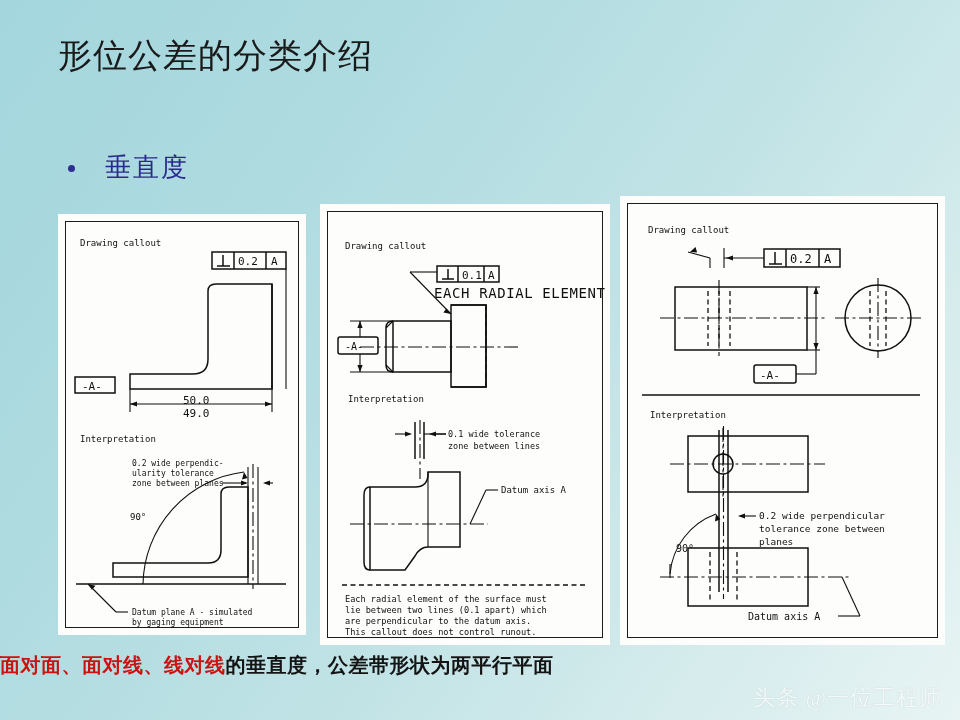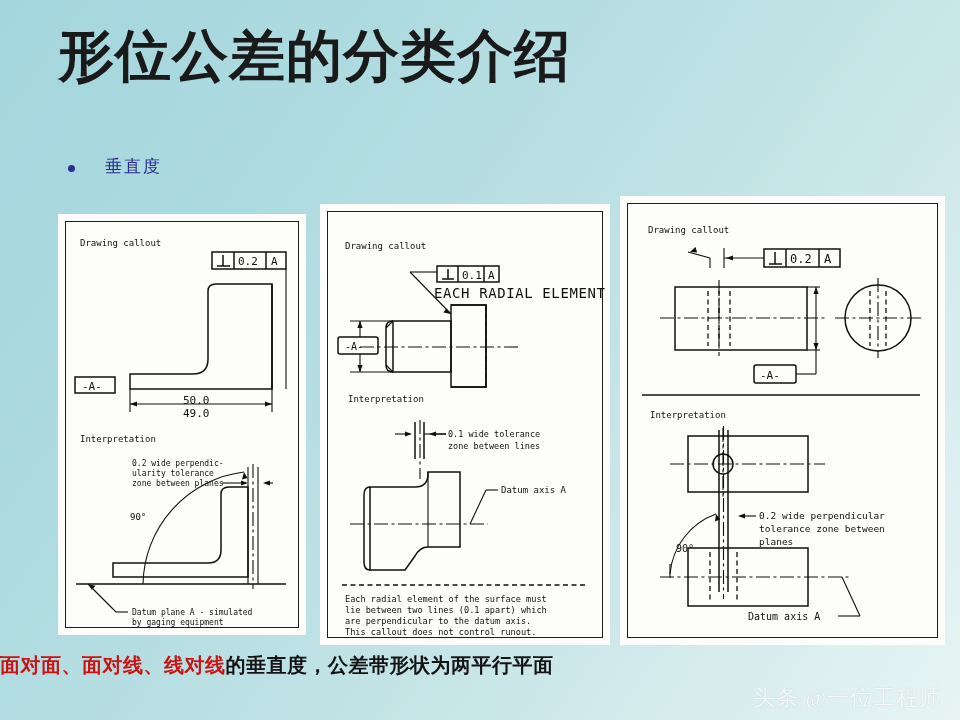--- a/index.html
+++ b/index.html
@@ -19,46 +19,45 @@
     background: linear-gradient(125deg, #a3d6dd 0%, #aedbe0 28%, #bfe2e5 55%, #d4ebec 78%, #e8f4f4 100%);
     overflow: hidden;
   }
 
   
   #title {
     position: absolute;
     left: 58px;
     top: 28px;
     font-family: "Liberation Serif", "DejaVu Serif", serif;
-    font-size: 56px;
+    font-size: 34px;
     line-height: 56px;
     color: #1a1a1a;
     letter-spacing: 1px;
     white-space: nowrap;
-    font-weight: bold;
   }
 
   
   #bullet-row {
     position: absolute;
     left: 68px;
     top: 152px;
     display: flex;
     align-items: center;
   }
   #bullet-dot {
     width: 7px;
     height: 7px;
     border-radius: 50%;
     background: #2f2f8f;
     margin-right: 30px;
   }
   #bullet-label {
-    font-family: Liberation Mono, monospace;
-    font-size: 17px;
+    font-family: Liberation Serif, serif;
+    font-size: 26px;
     line-height: 32px;
     color: #2a2a8c;
     letter-spacing: 2px;
     white-space: nowrap;
   }
 
   
   .panel {
     position: absolute;
     background: #fdfdfb;

